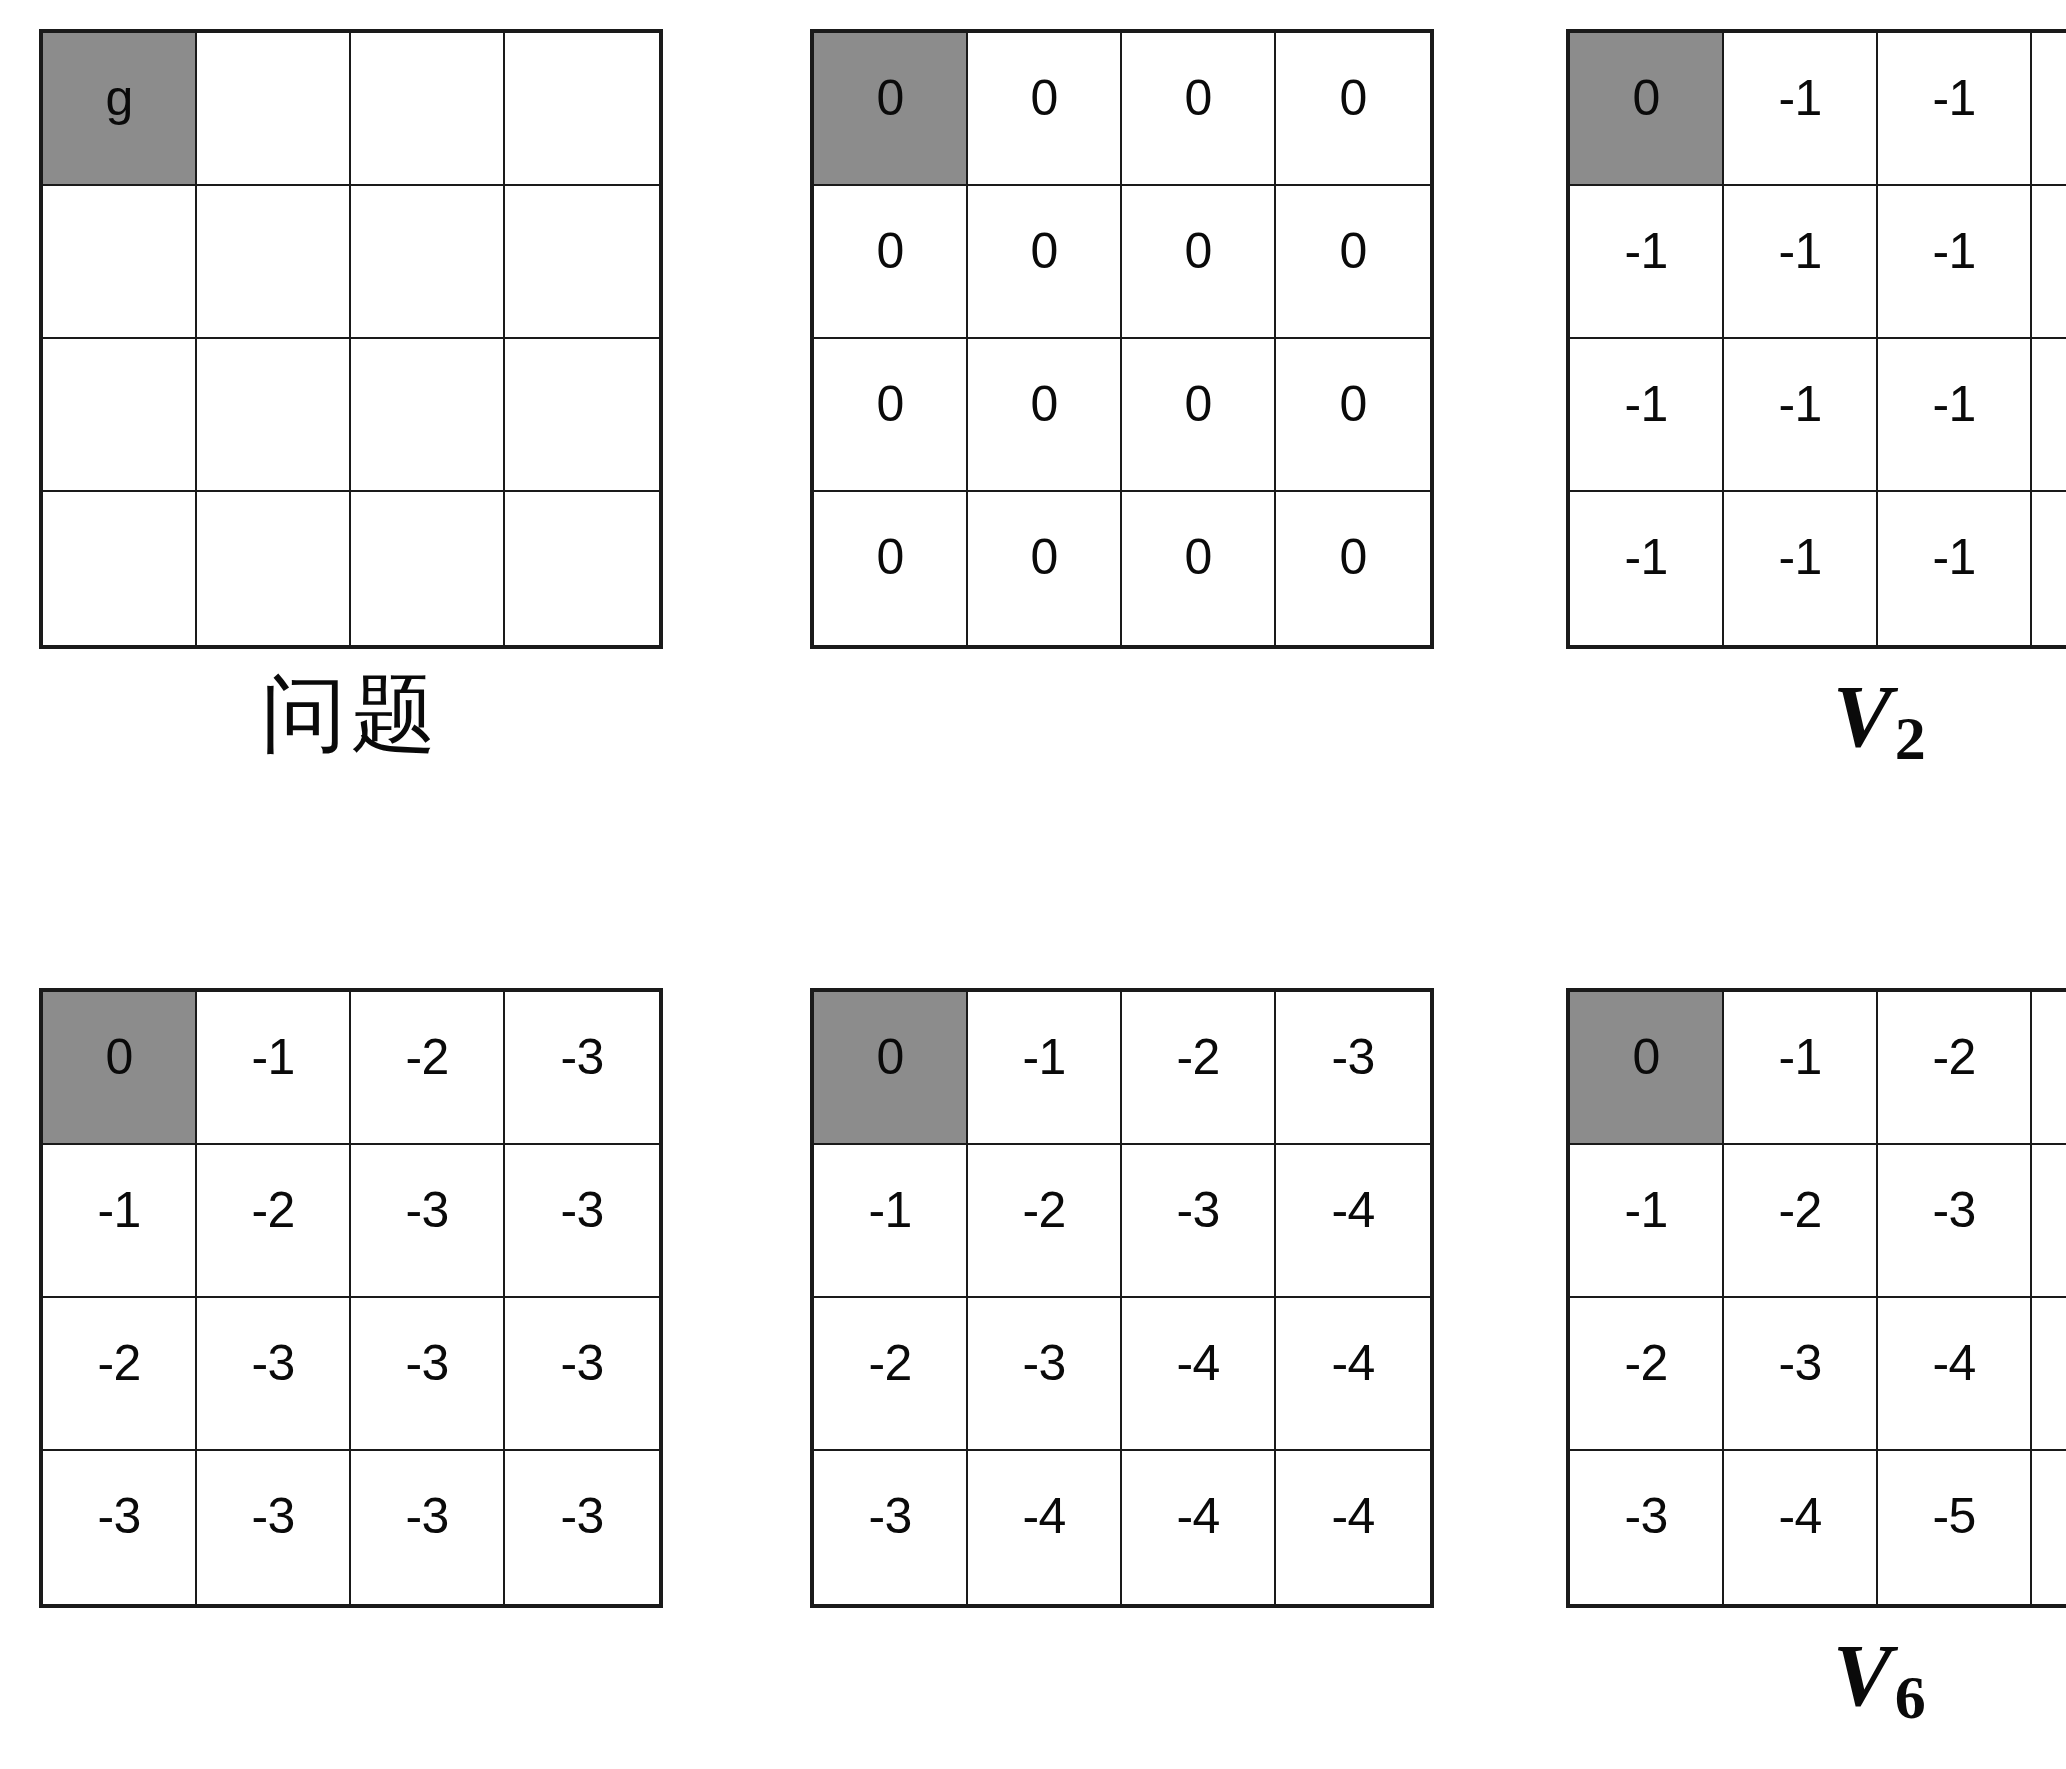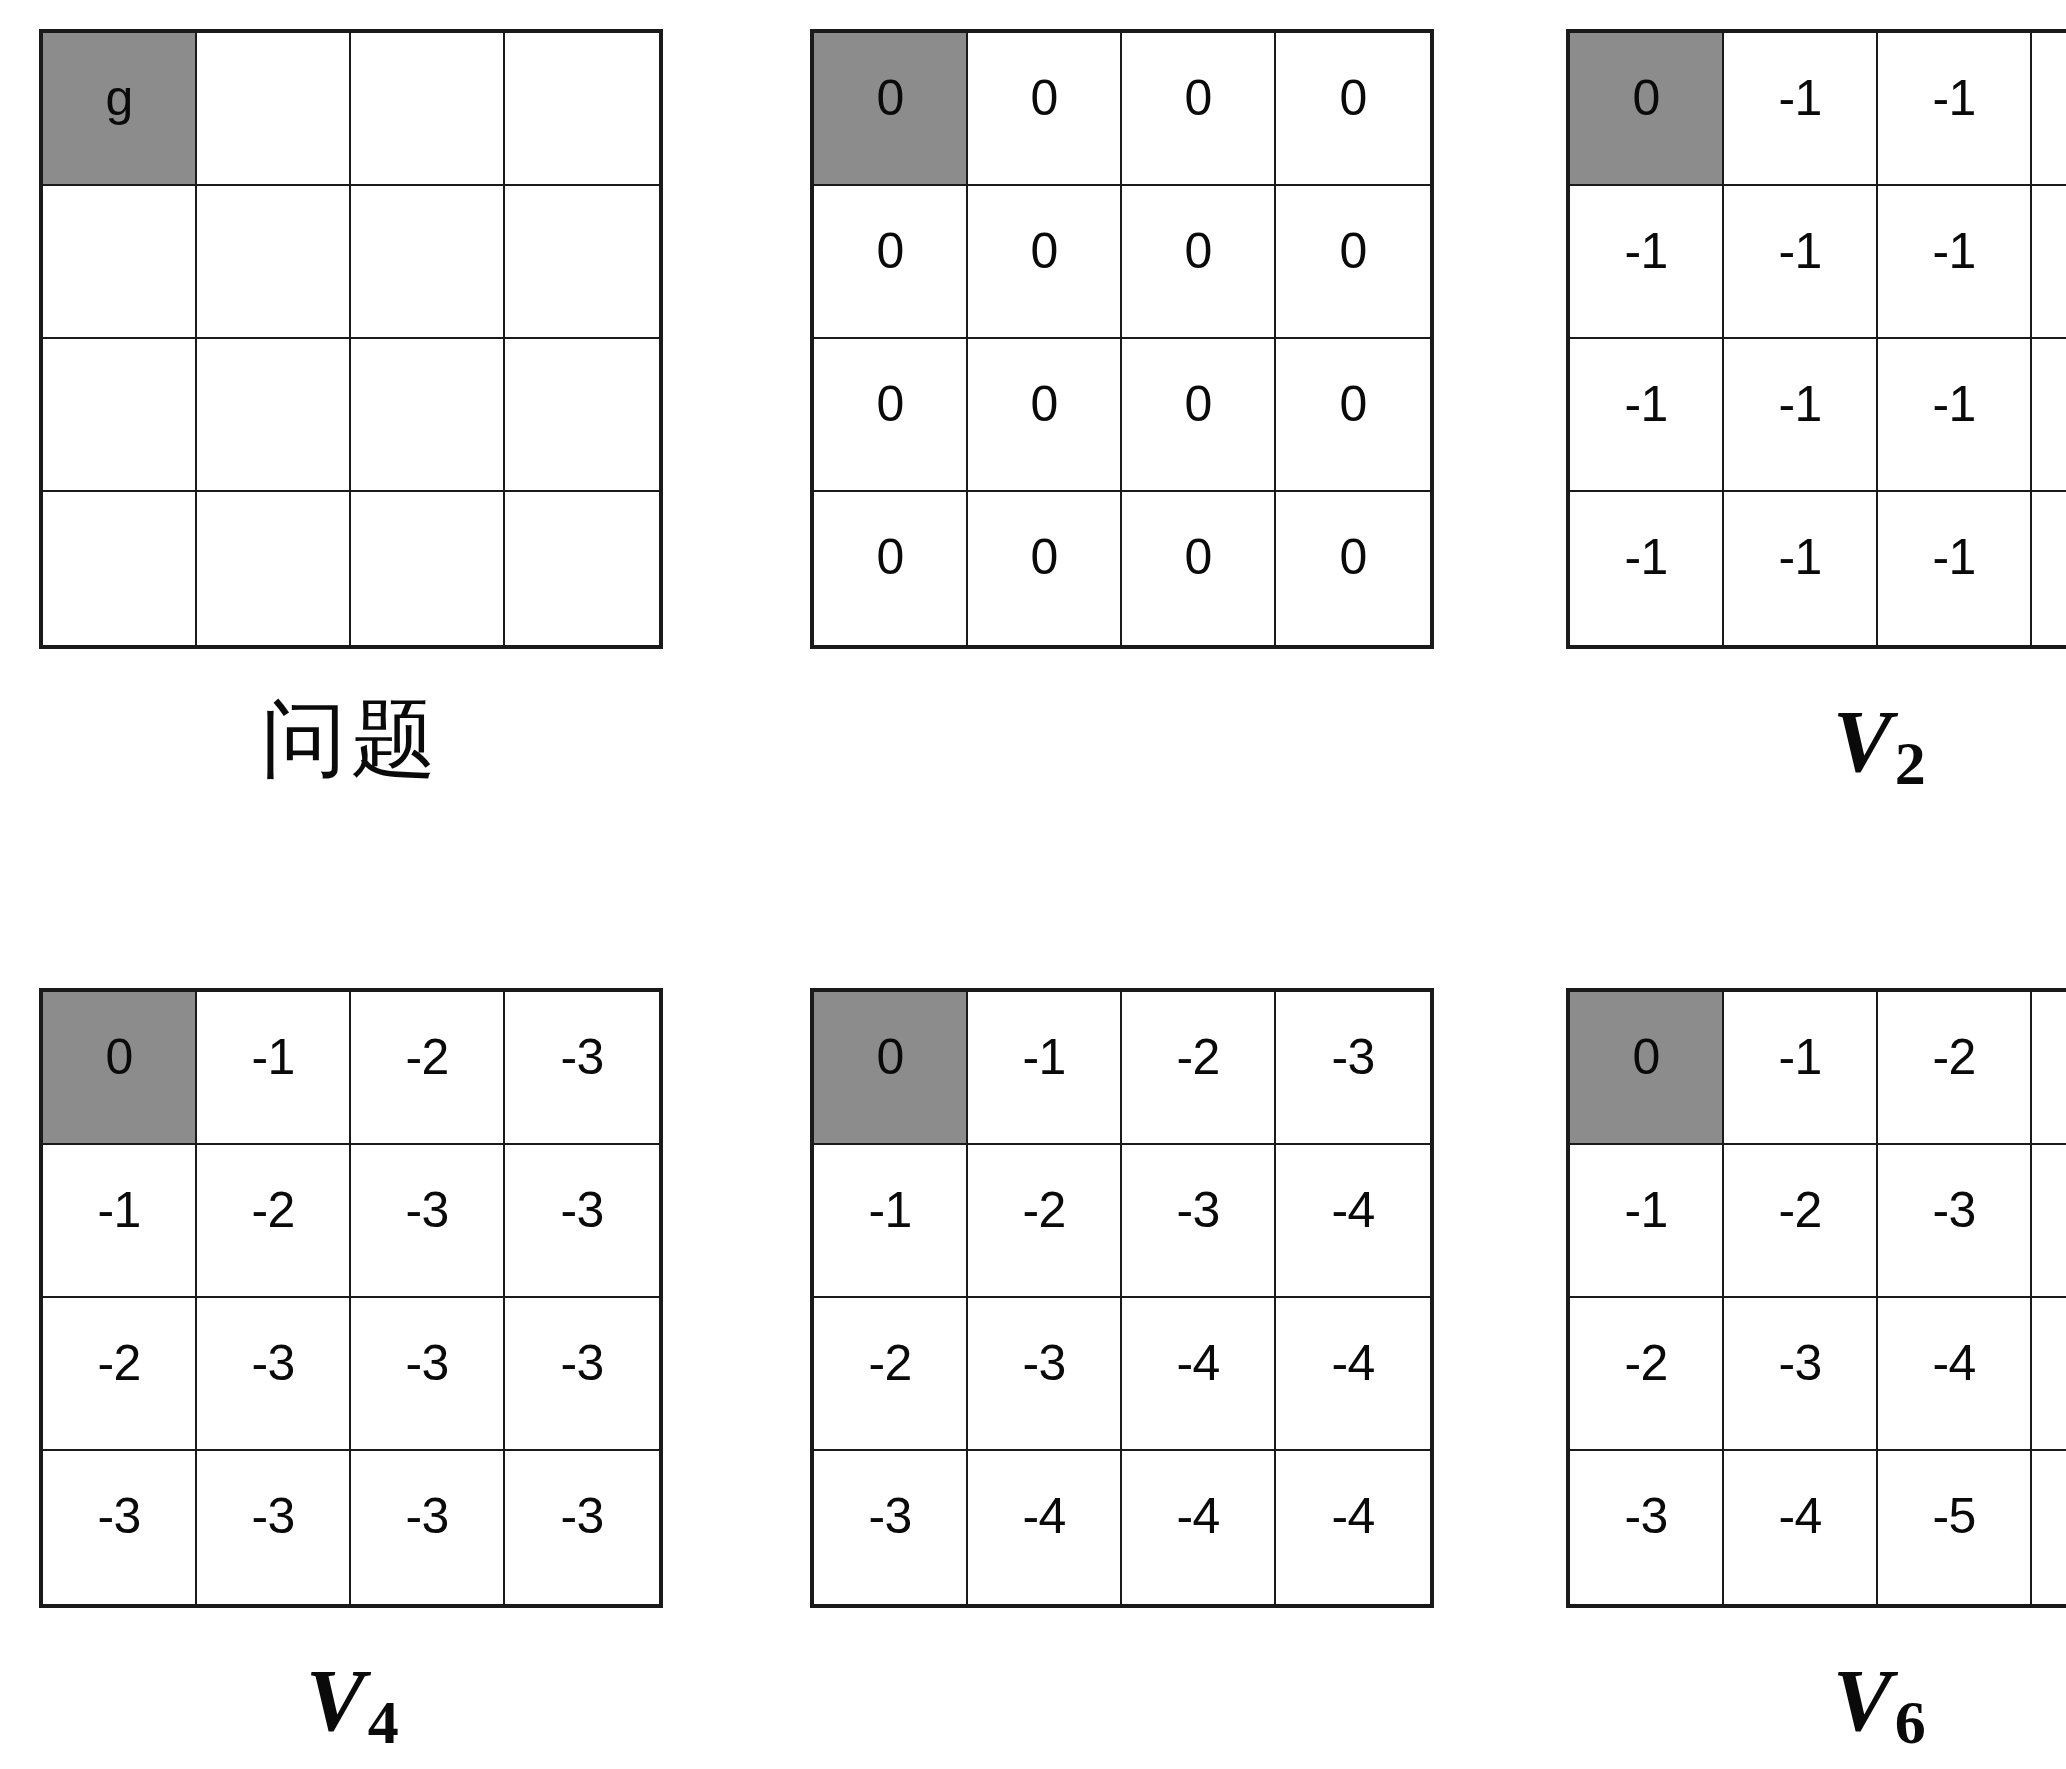--- a/index.html
+++ b/index.html
@@ -73,21 +73,20 @@
   }
 
   .cell.empty { color: transparent; }
 
   .caption {
     position: absolute;
     width: 624px;
     text-align: center;
     color: #0a0a0a;
     white-space: nowrap;
-    margin-top: 25px;
   }
   .cap-row0 { top: 661px; }
   .cap-row1 { top: 1620px; }
 
   .caption .vlabel {
     font-family: "Liberation Serif", serif;
     font-style: italic;
     font-weight: bold;
     font-size: 89px;
     line-height: 1.25;
@@ -190,21 +189,20 @@
         <div class="cell">-2</div>
         <div class="cell">-3</div>
         <div class="cell">-3</div>
         <div class="cell">-3</div>
         <div class="cell">-3</div>
         <div class="cell">-3</div>
         <div class="cell">-3</div>
         <div class="cell">-3</div>
       </div>
     </div>
-    <div class="caption col0 cap-row1"><span class="vlabel">V</span><span class="vsub">4</span></div>
     <div class="panel col1 row1">
       <div class="grid">
         <div class="cell start">0</div>
         <div class="cell">-1</div>
         <div class="cell">-2</div>
         <div class="cell">-3</div>
         <div class="cell">-1</div>
         <div class="cell">-2</div>
         <div class="cell">-3</div>
         <div class="cell">-4</div>

